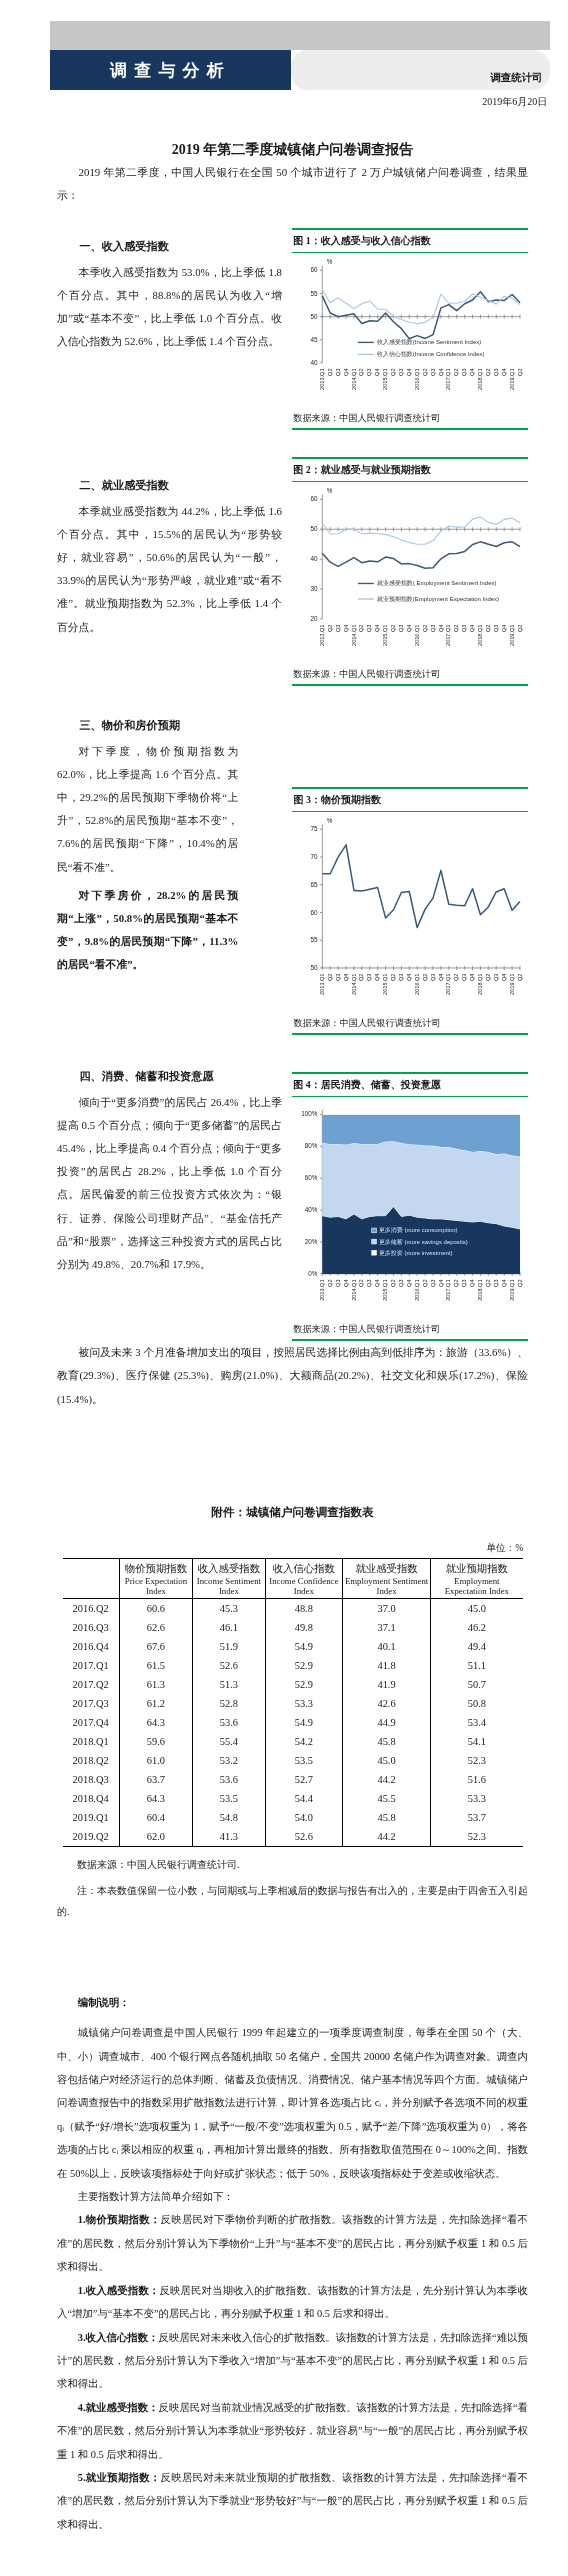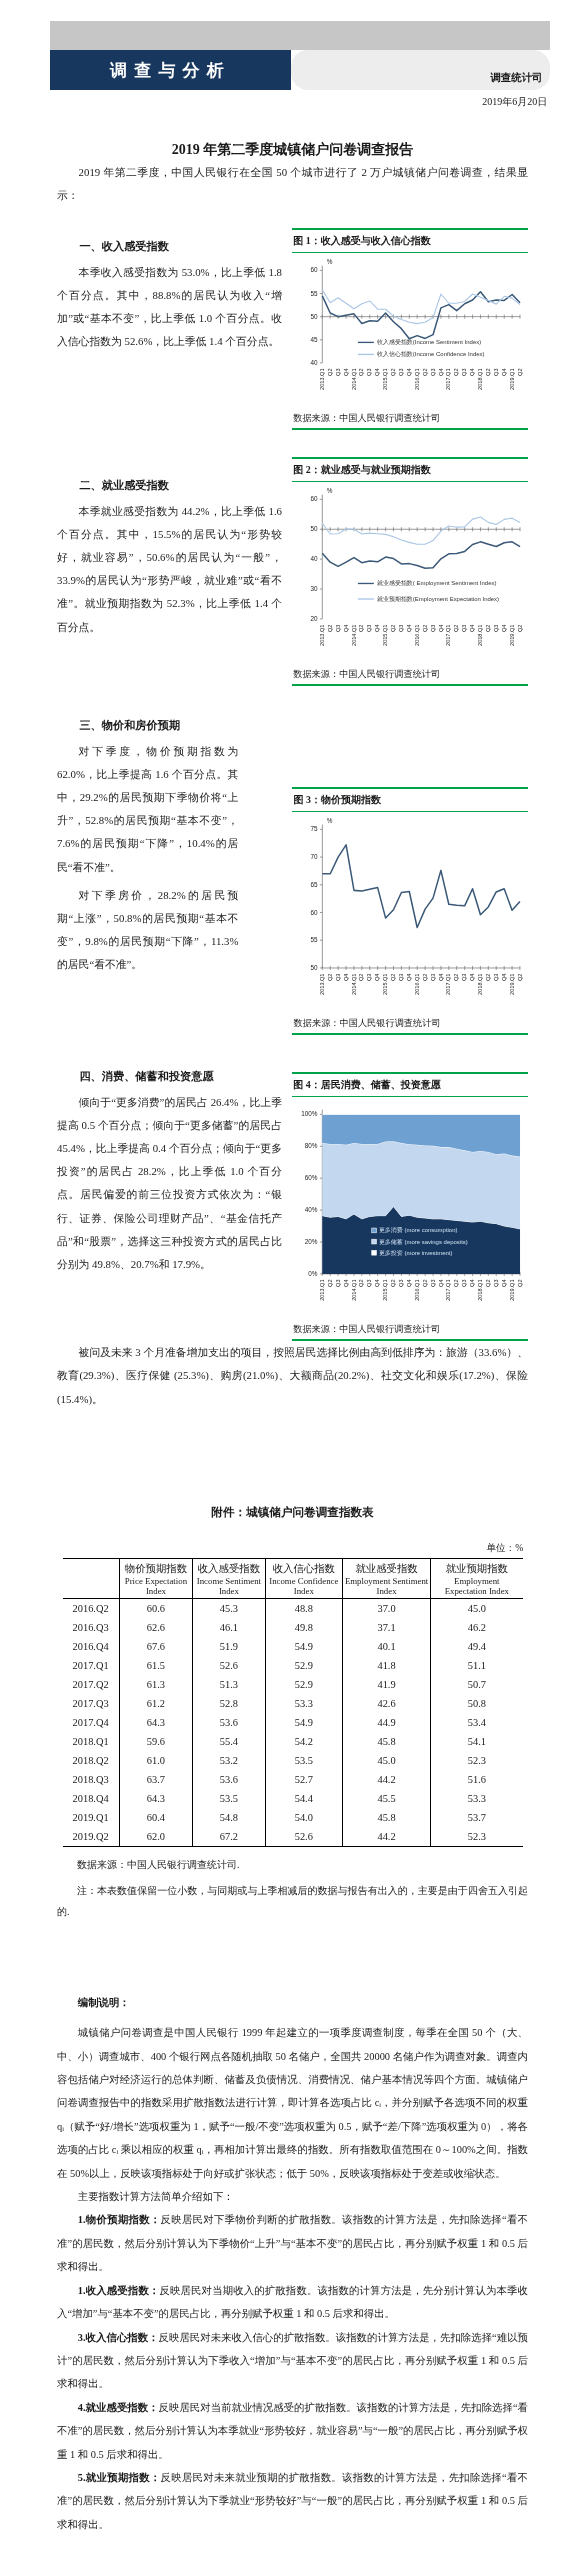--- a/index.html
+++ b/index.html
@@ -238,21 +238,21 @@
               </svg></div>
           <div class="fig-source">数据来源：中国人民银行调查统计司</div>
         </figure>
       </div>
     </div>
 
     <div class="row" style="margin-top:32px;gap:44px;">
       <div class="col-text">
         <h3 class="sec-head">三、物价和房价预期</h3>
         <p class="body-text">对下季度，物价预期指数为 62.0%，比上季提高 1.6 个百分点。其中，29.2%的居民预期下季物价将“上升”，52.8%的居民预期“基本不变”，7.6%的居民预期“下降”，10.4%的居民“看不准”。</p>
-        <p class="body-text" style="margin-top:4.8px;">对下季房价，28.2%的居民预期“上涨”，50.8%的居民预期“基本不变”，9.8%的居民预期“下降”，11.3%的居民“看不准”。</p>
+        <p class="body-text" style="margin-top:4.8px;font-weight:bold;">对下季房价，28.2%的居民预期“上涨”，50.8%的居民预期“基本不变”，9.8%的居民预期“下降”，11.3%的居民“看不准”。</p>
       </div>
       <div class="col-fig">
         <figure class="fig" style="margin-top:69px;">
           <div class="fig-title">图 3：物价预期指数</div>
           <div class="chart-slot"><svg width="236" height="196" viewBox="0 0 296 246" xmlns="http://www.w3.org/2000/svg">
                 <line x1="38" y1="12" x2="38" y2="192" stroke="#808080" stroke-width="1"></line>
                 <line x1="35" y1="192" x2="38" y2="192" stroke="#808080" stroke-width="1"></line>
                 <text x="32" y="194.5" font-size="8" text-anchor="end" fill="#222">50</text>
                 <line x1="35" y1="157.2" x2="38" y2="157.2" stroke="#808080" stroke-width="1"></line>
                 <text x="32" y="159.7" font-size="8" text-anchor="end" fill="#222">55</text>
@@ -542,21 +542,21 @@
               <td>2019.Q1</td>
               <td>60.4</td>
               <td>54.8</td>
               <td>54.0</td>
               <td>45.8</td>
               <td>53.7</td>
             </tr>
             <tr>
               <td>2019.Q2</td>
               <td>62.0</td>
-              <td>67.2</td>
+              <td>41.3</td>
               <td>52.6</td>
               <td>44.2</td>
               <td>52.3</td>
             </tr>
           </tbody>
       </table>
       <p class="tbl-source">数据来源：中国人民银行调查统计司.</p>
       <p class="tbl-note">注：本表数值保留一位小数，与同期或与上季相减后的数据与报告有出入的，主要是由于四舍五入引起的.</p>
     </section>
 

